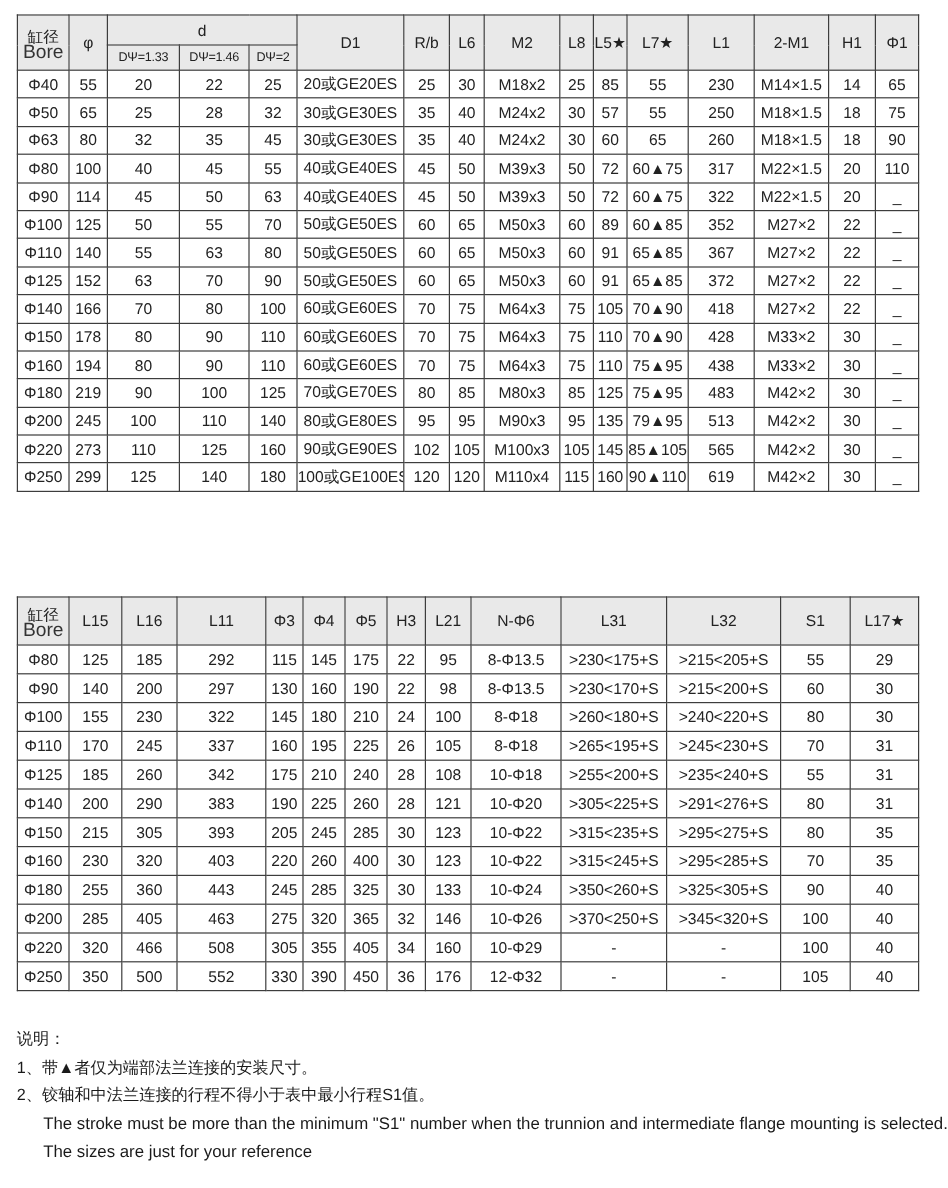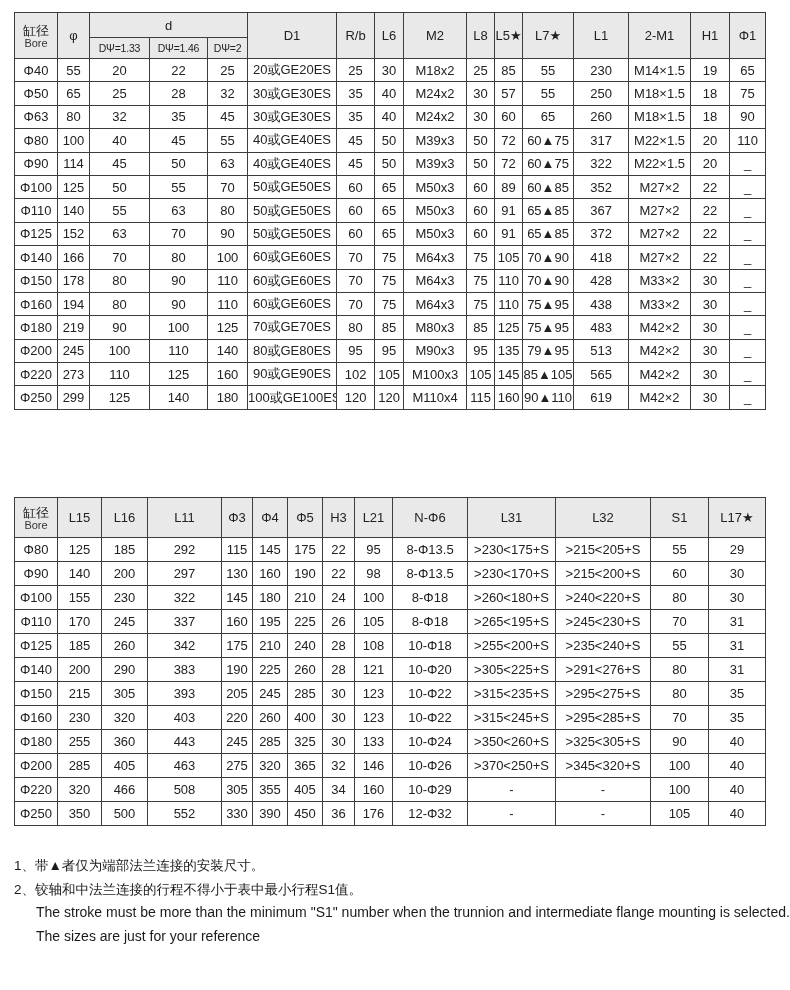--- a/index.html
+++ b/index.html
@@ -22,21 +22,21 @@
   .t1 { top: 12px; width: 751px; }
   .t1 thead tr.mainrow th { height: 25px; font-size: 13px; }
   .t1 thead tr.subrow th { height: 21px; font-size: 10.5px; letter-spacing: -0.2px; }
   .t1 tbody td { height: 23.4px; font-size: 13px; }
 
   .t2 { top: 497px; width: 751px; }
   .t2 thead th { height: 40px; font-size: 13px; }
   .t2 tbody td { height: 24px; font-size: 13px; }
 
   .bore-cn { font-size: 13px; line-height: 15px; }
-  .bore-en { font-size: 11px; line-height: 11px; color: #333; }
+  .bore-en { font-size: 16px; line-height: 11px; color: #333; }
 
   .notes { position: absolute; left: 14px; top: 854px; font-size: 13.5px; line-height: 23.5px; color: #1a1a1a; }
   .notes .en { padding-left: 22px; font-size: 14px; }
 </style>
 </head>
 <body>
 
 <div class="page">
 
   <table class="t1">
@@ -93,21 +93,21 @@
           <td>25</td>
           <td>20或GE20ES</td>
           <td>25</td>
           <td>30</td>
           <td>M18x2</td>
           <td>25</td>
           <td>85</td>
           <td>55</td>
           <td>230</td>
           <td>M14×1.5</td>
-          <td>19</td>
+          <td>14</td>
           <td>65</td>
         </tr>
         <tr>
           <td>Φ50</td>
           <td>65</td>
           <td>25</td>
           <td>28</td>
           <td>32</td>
           <td>30或GE30ES</td>
           <td>35</td>
@@ -586,19 +586,20 @@
           <td>12-Φ32</td>
           <td>-</td>
           <td>-</td>
           <td>105</td>
           <td>40</td>
         </tr>
       </tbody>
   </table>
 
   <div class="notes">
+    <div>说明：</div>
     <div>1、带▲者仅为端部法兰连接的安装尺寸。</div>
     <div>2、铰轴和中法兰连接的行程不得小于表中最小行程S1值。</div>
     <div class="en">The stroke must be more than the minimum "S1" number when the  trunnion and intermediate flange mounting is selected.</div>
     <div class="en">The sizes are just for your reference</div>
   </div>
 
 </div>
 
 </body></html>

